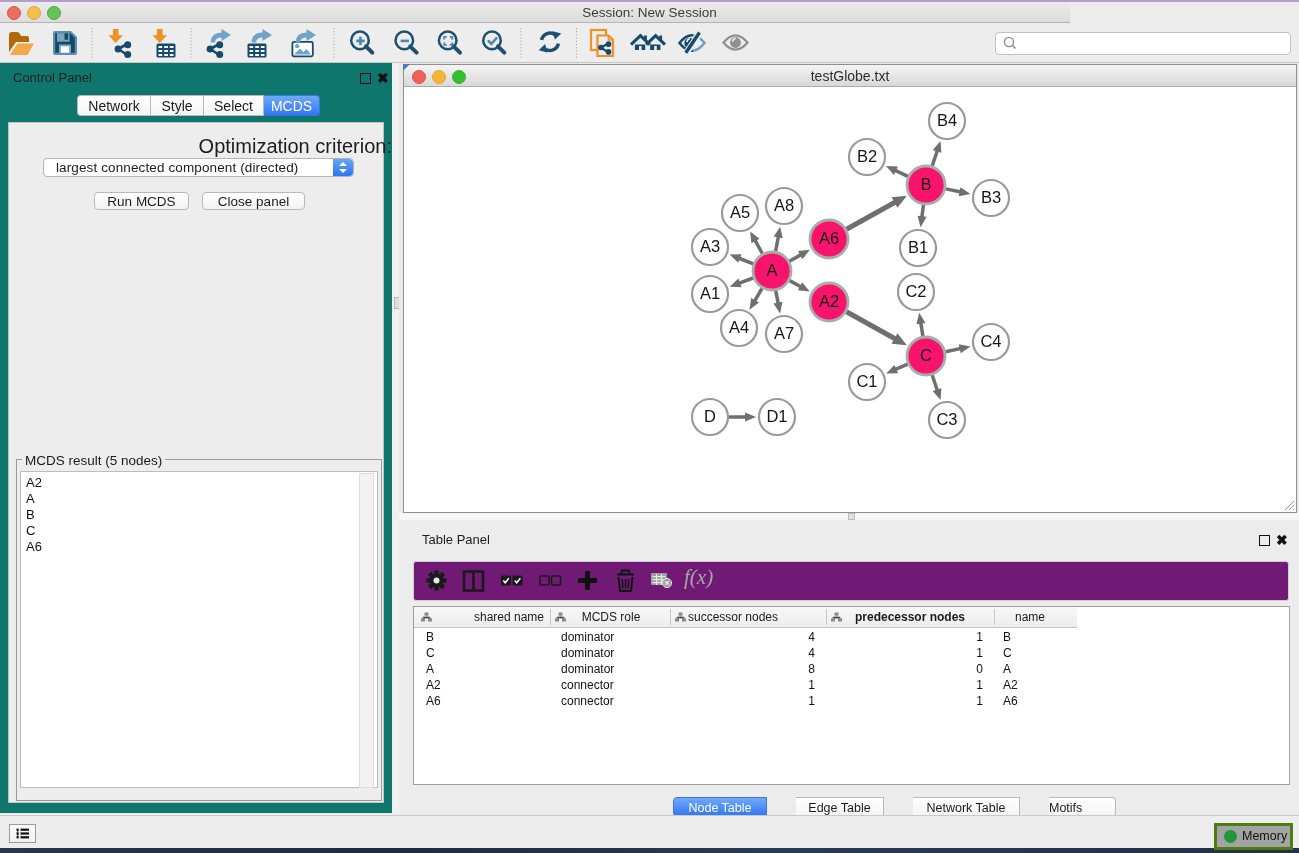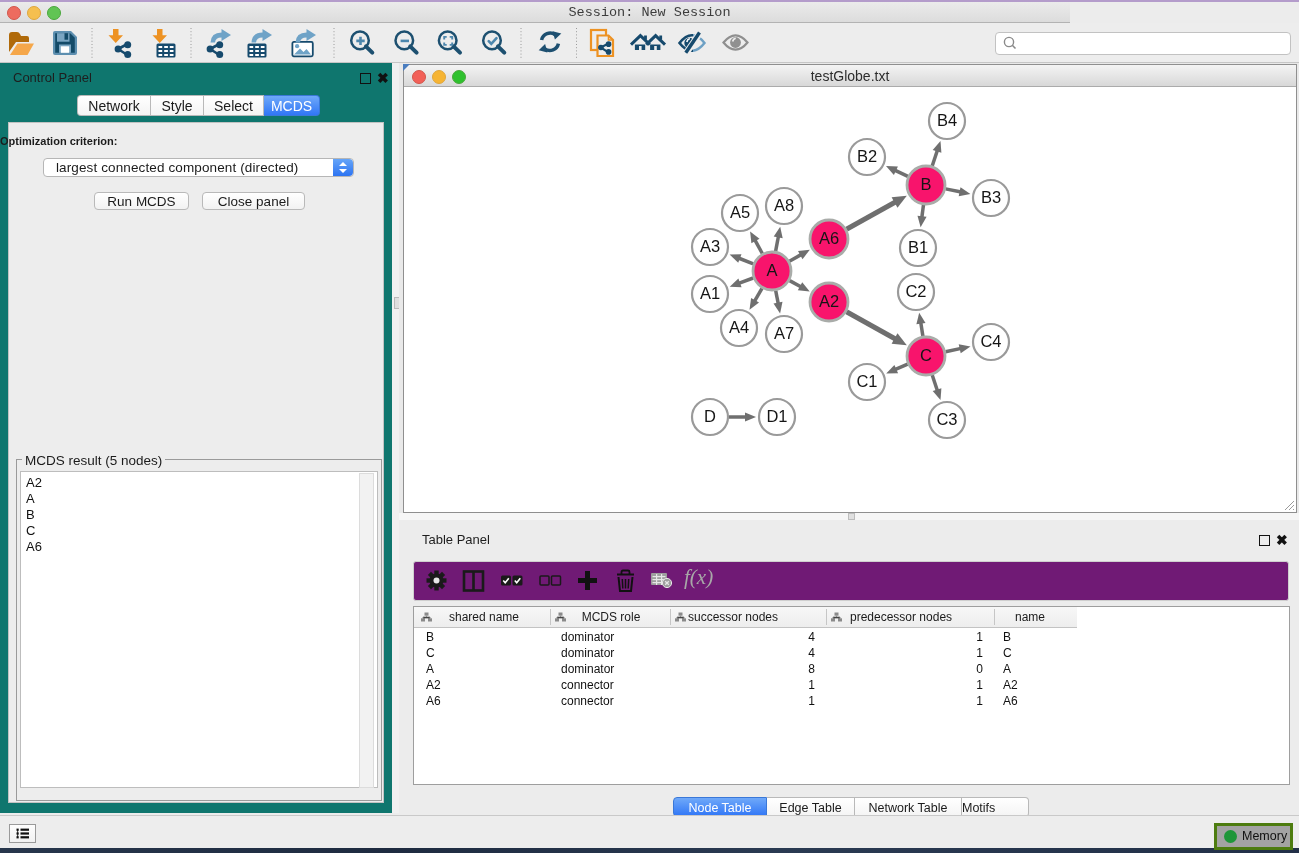--- a/index.html
+++ b/index.html
@@ -8,21 +8,21 @@
   .abs{position:absolute;}
   .tl{border-radius:50%;width:12px;height:12px;position:absolute;}
   svg{display:block;}
 </style>
 </head>
 <body>
 
 <div class="abs" style="left:0;top:0;width:1299px;height:2px;background:#b49ccb;"></div>
 <div class="abs" style="left:0;top:846px;width:1299px;height:7px;background:linear-gradient(90deg,#27364c,#1e2b40 30%,#2a3a52 60%,#223048);border-top:1px solid #0e1828;"></div>
 
-<div class="abs" style="left:0;top:2px;width:1070px;height:20px;background:linear-gradient(#ebebeb,#dcdcdc);border-bottom:1px solid #b3b3b3;font-family:Liberation Mono, monospace;">
+<div class="abs" style="left:0;top:2px;width:1070px;height:20px;background:linear-gradient(#ebebeb,#dcdcdc);border-bottom:1px solid #b3b3b3;">
   <div class="tl" style="left:7px;top:4px;background:#ed6b5f;border:0.5px solid #d2564b;"></div>
   <div class="tl" style="left:27px;top:4px;background:#f5bf4f;border:0.5px solid #dfa63c;"></div>
   <div class="tl" style="left:47px;top:4px;background:#61c454;border:0.5px solid #4aa73c;"></div>
   <div class="abs" style="left:0;width:1299px;top:3px;text-align:center;font-size:13.5px;color:#3c3c3c;">Session: New Session</div>
 </div>
 
 <div id="toolbar" class="abs" style="left:0;top:23px;width:1299px;height:39px;background:#ededed;border-bottom:1px solid #c6c6c6;">
 <svg width="1299" height="39" style="position:absolute;left:0;top:0">
 <g transform="translate(8,7)">
 <path d="M1 22 L1 5 Q1 2 4 2 L9 2 Q11 2 12 4 L13 6 L19 6 Q21 6 21 8 L21 12 L8 12 L1 22 Z" fill="#b06a0a"></path>
@@ -191,21 +191,21 @@
   <div class="abs" style="left:377px;top:7px;font-size:14px;font-weight:bold;color:#111;">✖</div>
 
   <div class="abs" style="left:77px;top:32px;height:21px;display:flex;font-size:14px;z-index:2;">
     <div style="width:72px;border:1px solid #b9b9b9;border-right:none;border-radius:4px 0 0 4px;background:linear-gradient(#ffffff,#f4f4f4);text-align:center;line-height:21px;color:#1b1b1b;">Network</div>
     <div style="width:52px;border:1px solid #b9b9b9;border-right:none;background:linear-gradient(#ffffff,#f4f4f4);text-align:center;line-height:21px;color:#1b1b1b;">Style</div>
     <div style="width:59px;border:1px solid #b9b9b9;background:linear-gradient(#ffffff,#f4f4f4);text-align:center;line-height:21px;color:#1b1b1b;">Select</div>
     <div style="width:55px;border:1px solid #3a78d8;border-left:none;border-radius:0 4px 4px 0;background:linear-gradient(#6fa9f9,#3076f6);text-align:center;line-height:21px;color:#fff;">MCDS</div>
   </div>
 
   <div class="abs" style="left:8px;top:59px;width:374px;height:679px;border:1px solid #c2c2c2;background:#ededed;"></div>
-  <div class="abs" style="left:0px;top:72px;width:392px;text-align:left;font-size:11px;color:#1c1c1c;font-weight:bold;">Optimization criterion:</div>
+  <div class="abs" style="left:0px;top:72px;width:392px;text-align:right;font-size:20px;color:#1c1c1c;">Optimization criterion:</div>
 
   <div class="abs" style="left:43px;top:95px;width:309px;height:17px;background:#fff;border:1px solid #b6b6b6;border-radius:4px;">
     <div style="position:absolute;left:12px;top:1px;font-size:13.5px;letter-spacing:0.12px;color:#1b1b1b;">largest connected component (directed)</div>
     <div style="position:absolute;right:0;top:0;width:20px;height:17px;border-radius:0 4px 4px 0;background:linear-gradient(#66a5f8,#2d74f2);">
       <svg width="20" height="17">
           <path d="M6 7 L10 3 L14 7 Z" fill="#fff"></path>
           <path d="M6 10 L10 14 L14 10 Z" fill="#fff"></path>
         </svg>
     </div>
   </div>
@@ -388,21 +388,21 @@
             <g fill="#8a8a8a">
               <rect x="3.5" y="0.5" width="4" height="3.2"></rect>
               <rect x="0" y="6.3" width="4" height="3.2"></rect>
               <rect x="7" y="6.3" width="4" height="3.2"></rect>
             </g>
             <g stroke="#8a8a8a" stroke-width="1">
               <path d="M5.5 3.7 L5.5 5 M2 6.3 L2 5 L9 5 L9 6.3"></path>
             </g>
           </svg>
         </div>
-<div style="position:absolute;left:10px;top:3px;width:120px;text-align:center;">shared name</div>
+<div style="position:absolute;left:10px;top:3px;width:120px;text-align:right;">shared name</div>
 <div style="position:absolute;left:136px;top:2px;width:1px;height:16px;background:#c6c6c6;"></div>
 <div style="position:absolute;left:141px;top:5px;">
           <svg width="11" height="10" style="vertical-align:-1px">
             <g fill="#8a8a8a">
               <rect x="3.5" y="0.5" width="4" height="3.2"></rect>
               <rect x="0" y="6.3" width="4" height="3.2"></rect>
               <rect x="7" y="6.3" width="4" height="3.2"></rect>
             </g>
             <g stroke="#8a8a8a" stroke-width="1">
               <path d="M5.5 3.7 L5.5 5 M2 6.3 L2 5 L9 5 L9 6.3"></path>
@@ -430,21 +430,21 @@
             <g fill="#8a8a8a">
               <rect x="3.5" y="0.5" width="4" height="3.2"></rect>
               <rect x="0" y="6.3" width="4" height="3.2"></rect>
               <rect x="7" y="6.3" width="4" height="3.2"></rect>
             </g>
             <g stroke="#8a8a8a" stroke-width="1">
               <path d="M5.5 3.7 L5.5 5 M2 6.3 L2 5 L9 5 L9 6.3"></path>
             </g>
           </svg>
         </div>
-<div style="position:absolute;left:436px;top:3px;width:120px;">predecessor nodes</div>
+<div style="position:absolute;left:436px;top:3px;width:120px;text-align:center;font-weight:bold;">predecessor nodes</div>
 <div style="position:absolute;left:580px;top:2px;width:1px;height:16px;background:#c6c6c6;"></div>
 <div style="position:absolute;left:556px;top:3px;width:120px;text-align:center;">name</div>
       </div>
     <div id="tbody" style="position:absolute;left:0;top:21px;width:100%;font-size:12px;color:#111;">
         <div style="position:absolute;top:1px;left:0;width:100%;height:16px;">
           <span style="position:absolute;left:12px;top:1px;">B</span>
           <span style="position:absolute;left:147px;top:1px;">dominator</span>
           <span style="position:absolute;left:321px;top:1px;width:80px;text-align:right;">4</span>
           <span style="position:absolute;left:489px;top:1px;width:80px;text-align:right;">1</span>
           <span style="position:absolute;left:589px;top:1px;">B</span>
@@ -473,21 +473,21 @@
 <div style="position:absolute;top:65px;left:0;width:100%;height:16px;">
           <span style="position:absolute;left:12px;top:1px;">A6</span>
           <span style="position:absolute;left:147px;top:1px;">connector</span>
           <span style="position:absolute;left:321px;top:1px;width:80px;text-align:right;">1</span>
           <span style="position:absolute;left:489px;top:1px;width:80px;text-align:right;">1</span>
           <span style="position:absolute;left:589px;top:1px;">A6</span>
         </div>
       </div>
   </div>
 
-  <div class="abs" style="left:274px;top:270px;height:20px;display:flex;font-size:12.5px;">
+  <div class="abs" style="left:274px;top:270px;height:20px;display:flex;font-size:12.5px;gap:29px;">
     <div style="width:92px;border:1px solid #3a78d8;border-radius:4px 0 0 4px;background:linear-gradient(#6fa9f9,#3076f6);color:#fff;text-align:center;line-height:20px;">Node Table</div>
     <div style="width:87px;border:1px solid #b9b9b9;border-left:none;background:linear-gradient(#ffffff,#f4f4f4);color:#1b1b1b;text-align:center;line-height:20px;">Edge Table</div>
     <div style="width:106px;border:1px solid #b9b9b9;border-left:none;background:linear-gradient(#ffffff,#f4f4f4);color:#1b1b1b;text-align:center;line-height:20px;">Network Table</div>
     <div style="width:66px;border:1px solid #b9b9b9;border-left:none;border-radius:0 4px 4px 0;background:linear-gradient(#ffffff,#f4f4f4);color:#1b1b1b;text-align:left;line-height:20px;">Motifs</div>
   </div>
 </div>
 
 <div class="abs" style="left:0;top:815px;width:1299px;height:32px;background:#ededed;border-top:1px solid #c9c9c9;">
   <div style="position:absolute;left:9px;top:8px;width:25px;height:17px;background:linear-gradient(#fdfdfd,#f2f2f2);border:1px solid #9a9a9a;">
     <svg width="25" height="17">

